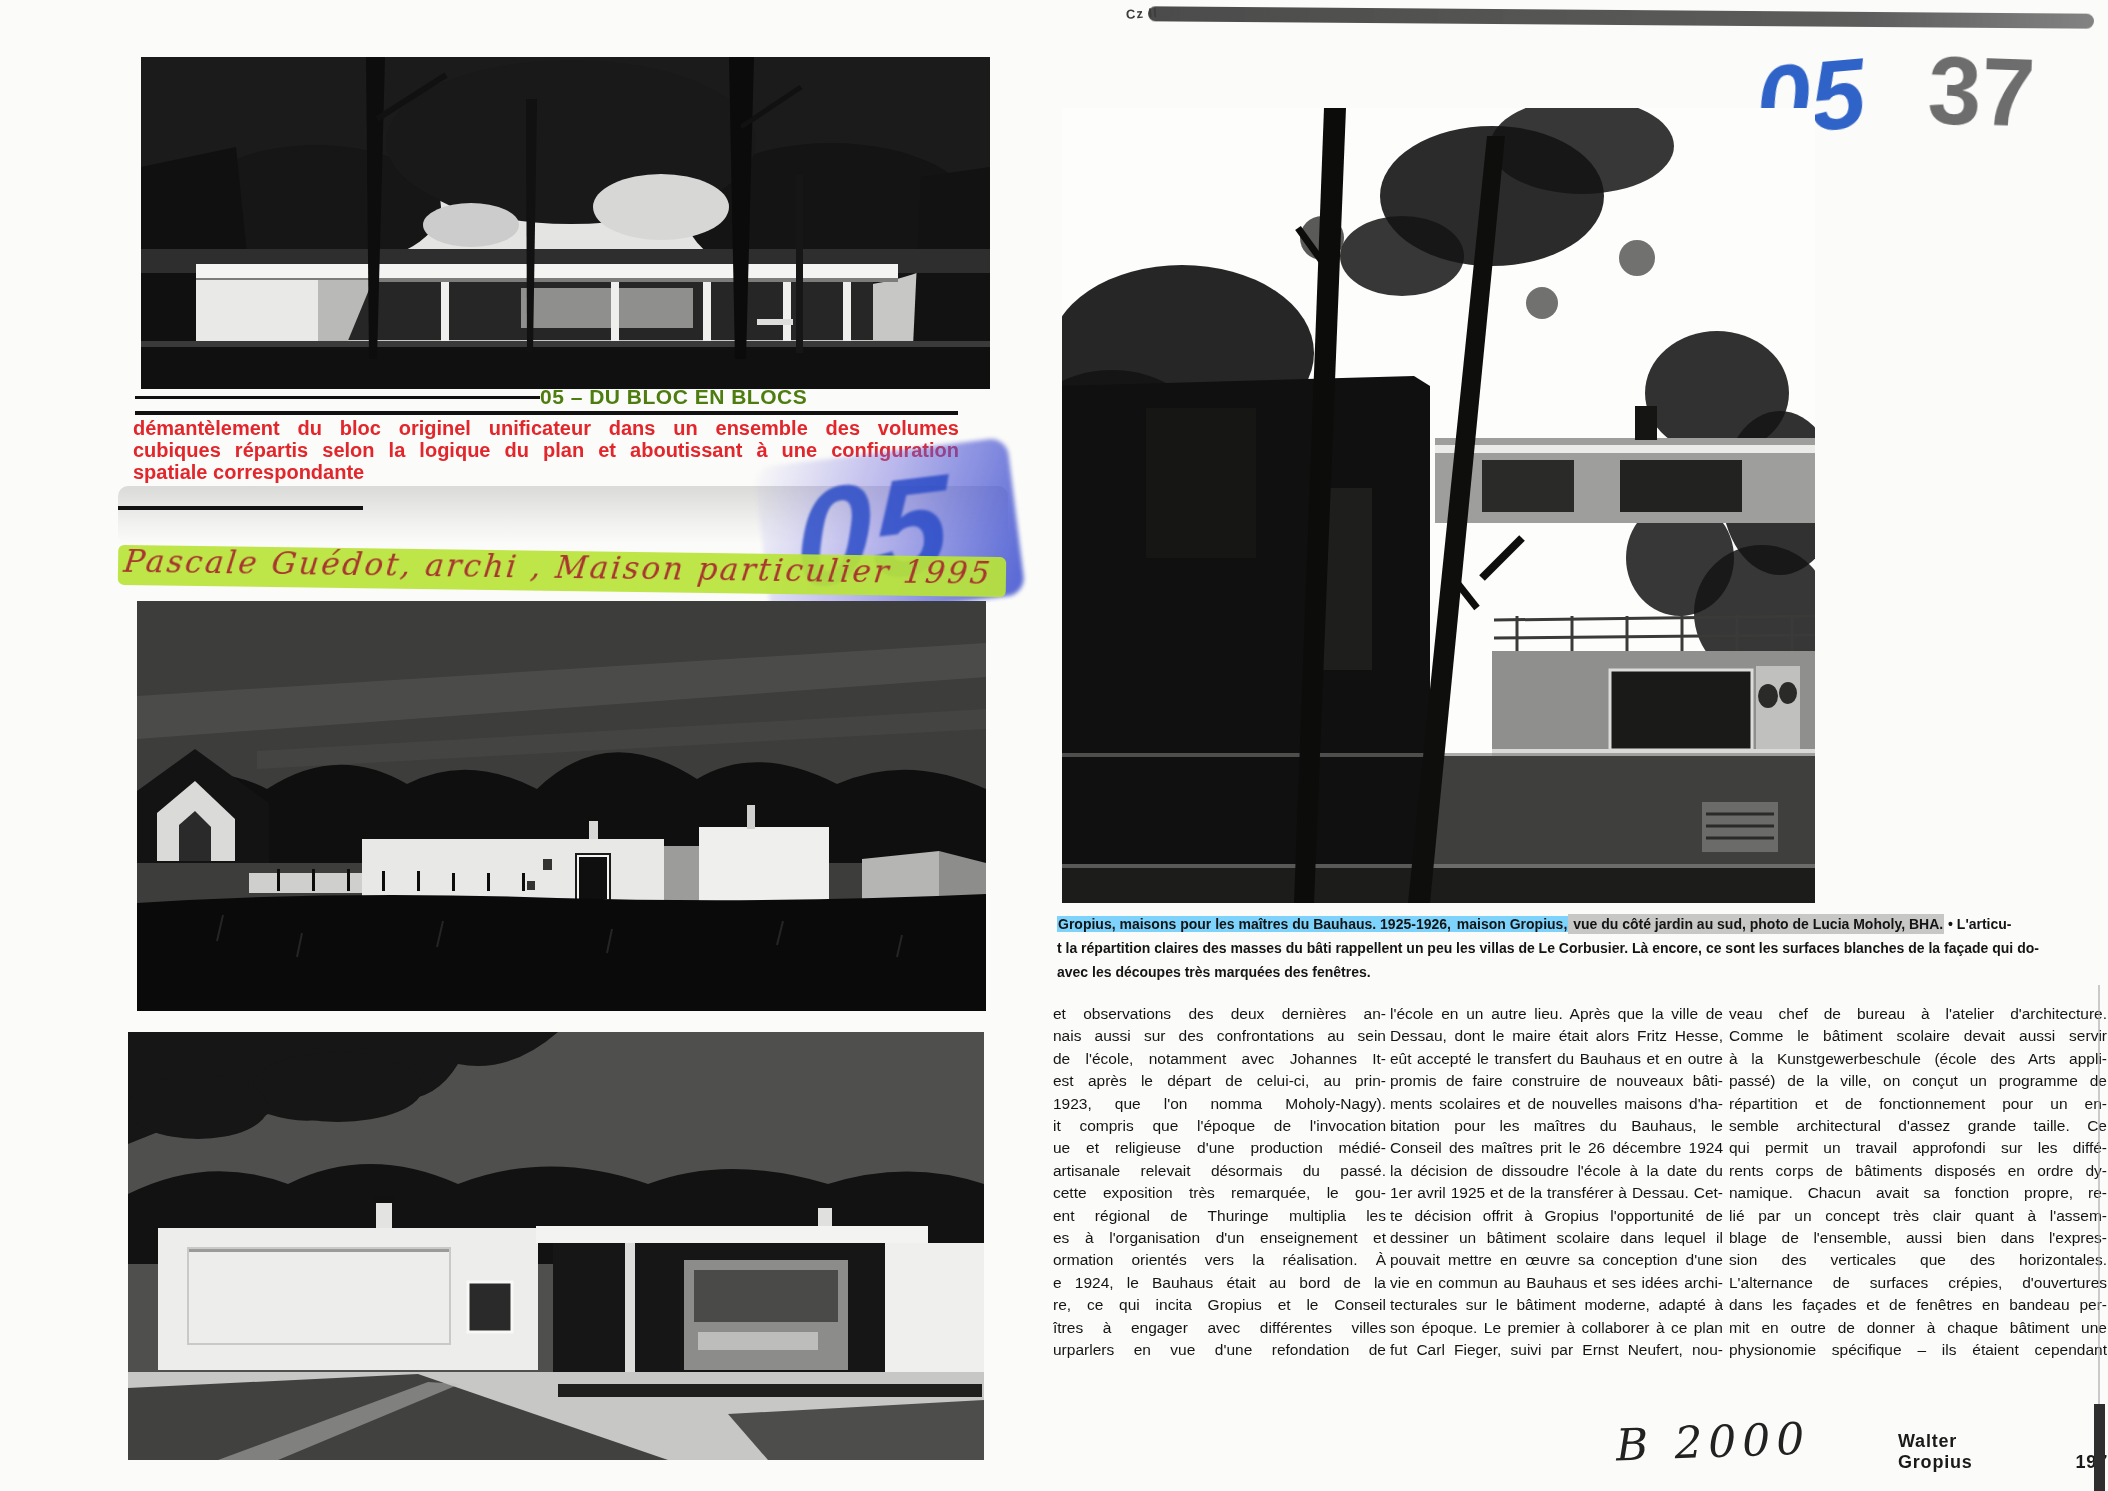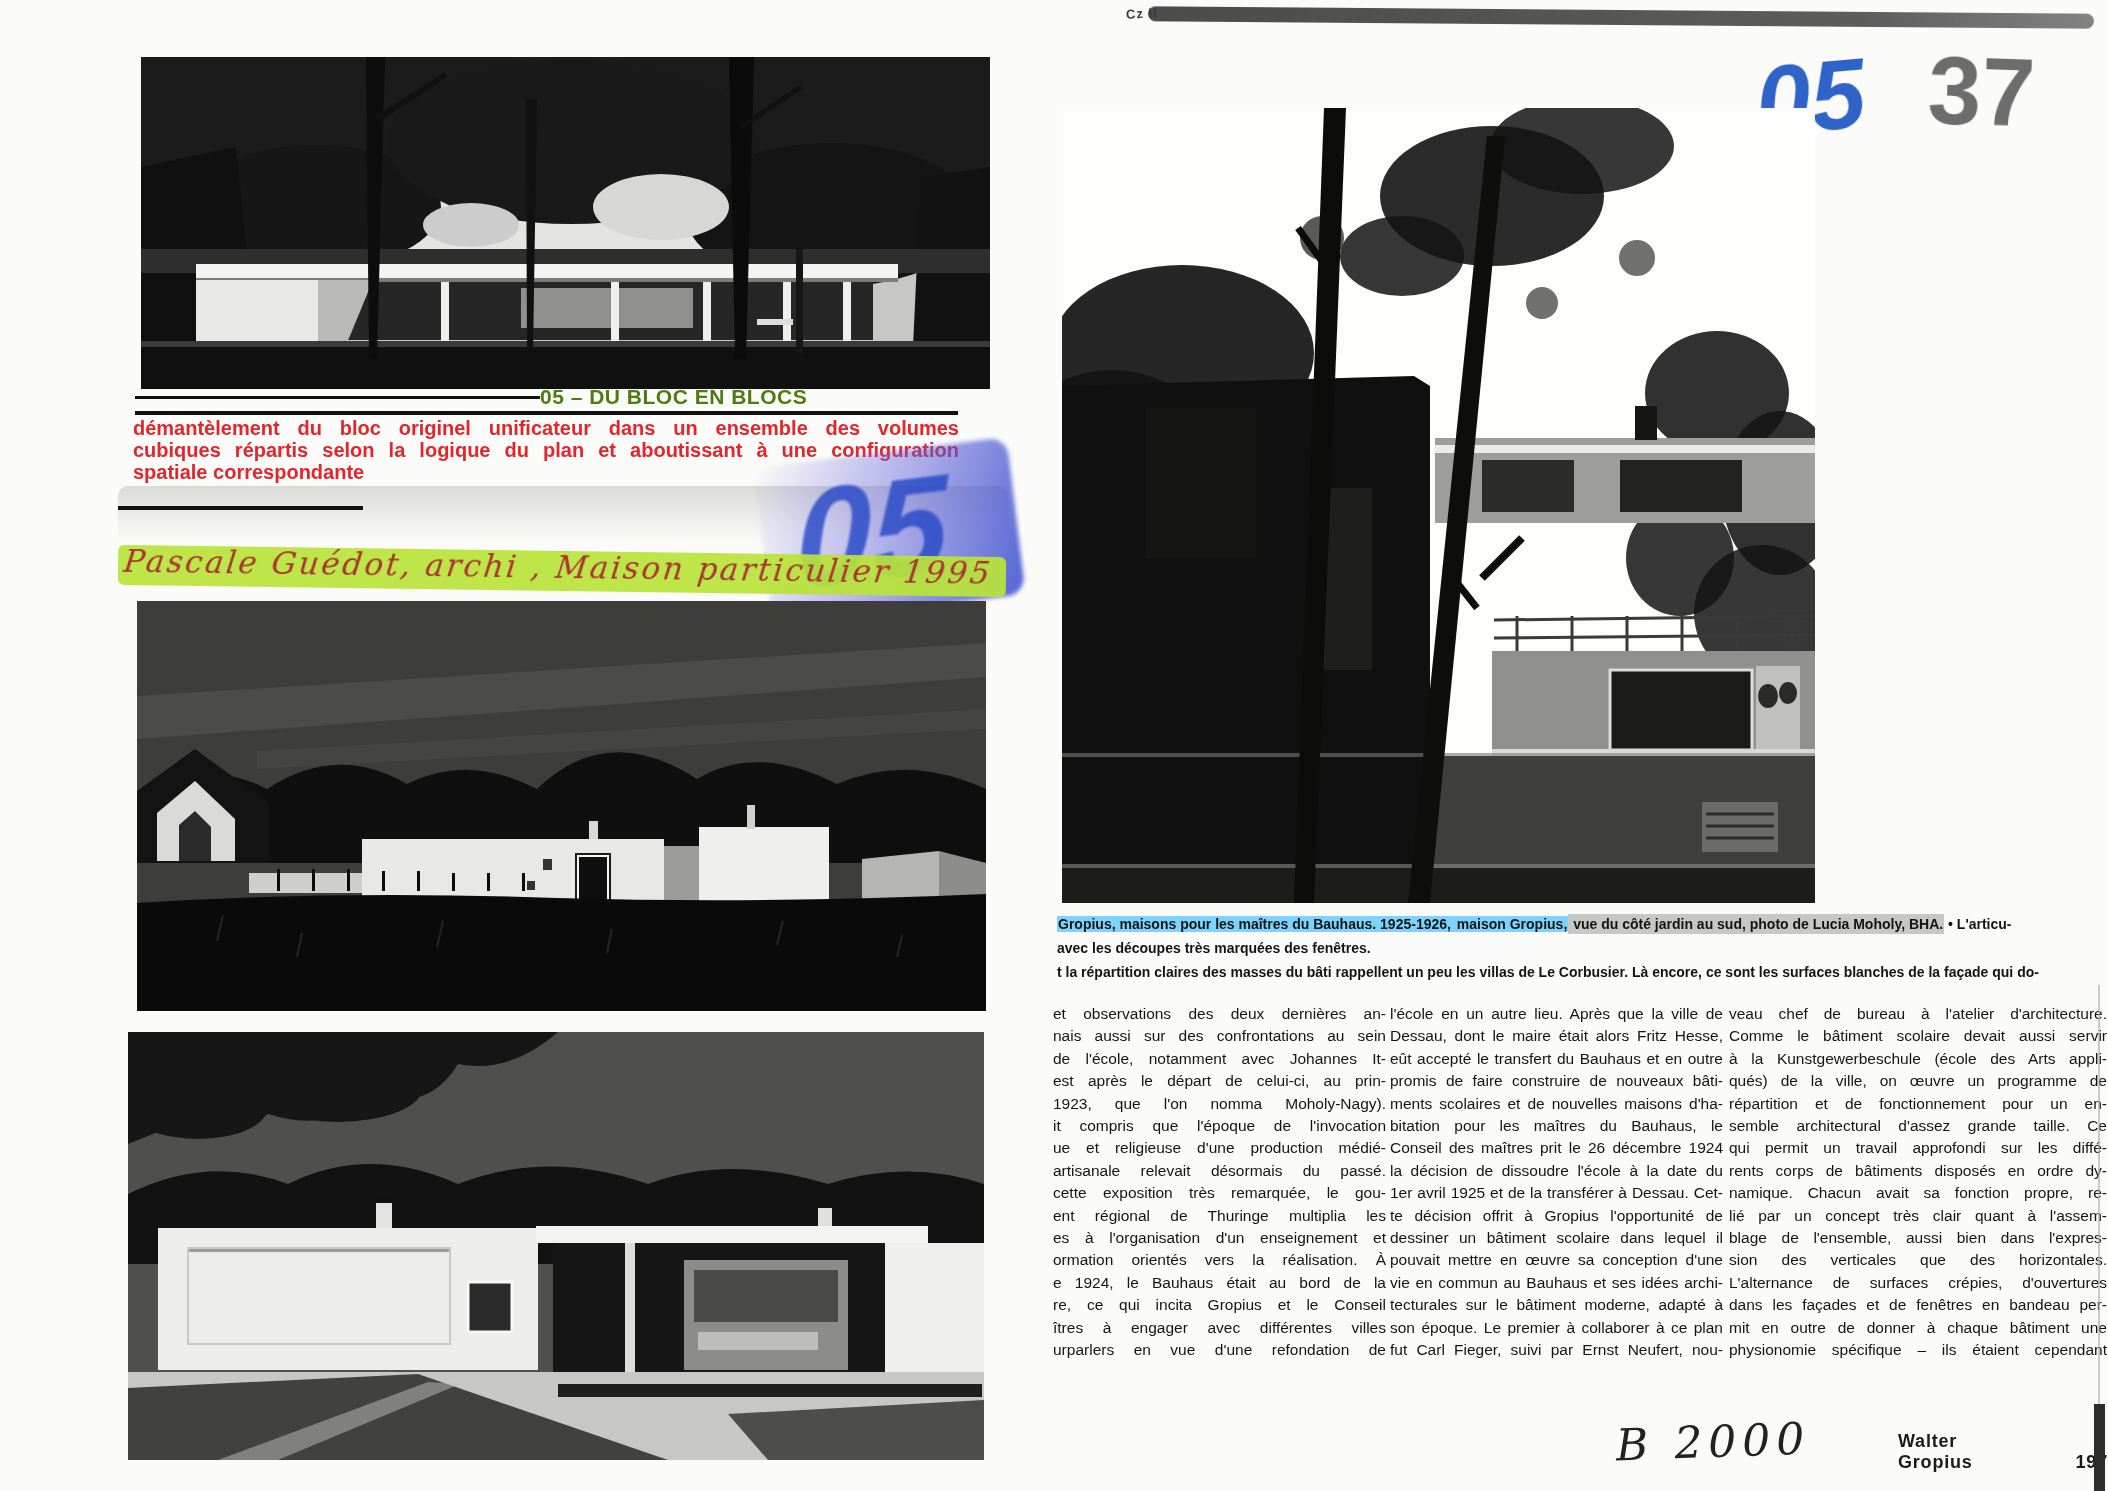--- a/index.html
+++ b/index.html
@@ -249,22 +249,22 @@
       <polygon points="262,0 284,0 252,795 232,795" fill="#0c0c0a"></polygon>
       <polygon points="425,28 443,28 368,795 346,795" fill="#0e0e0c"></polygon>
       <path d="M420,470 L460,430" stroke="#0e0e0c" stroke-width="8"></path>
       <path d="M415,500 L385,462" stroke="#0e0e0c" stroke-width="7"></path>
       <path d="M272,170 L236,120" stroke="#0c0c0a" stroke-width="7"></path>
     </g>
   </svg>
 
   <div class="abs caption" style="left:1057px;top:912px;">
     <div class="cap-line"><span class="hl-green">Gropius, maisons pour les maîtres du Bauhaus. 1925-1926,</span><span class="hl-green"> maison Gropius,</span><span class="hl-grey"> vue du côté jardin au sud, photo de Lucia Moholy, BHA.</span><span> • L'articu-</span></div>
+    <div class="cap-line">t la répartition claires des masses du bâti rappellent un peu les villas de Le Corbusier. Là encore, ce sont les surfaces blanches de la façade qui do-</div>
     <div class="cap-line">avec les découpes très marquées des fenêtres.</div>
-    <div class="cap-line">t la répartition claires des masses du bâti rappellent un peu les villas de Le Corbusier. Là encore, ce sont les surfaces blanches de la façade qui do-</div>
   </div>
 
   <div class="abs body-col" style="left:1053px;top:1003px;width:333px;">
       <div class="tline">et observations des deux dernières an-</div>
       <div class="tline">nais aussi sur des confrontations au sein</div>
       <div class="tline">de l'école, notamment avec Johannes It-</div>
       <div class="tline">est après le départ de celui-ci, au prin-</div>
       <div class="tline">1923, que l'on nomma Moholy-Nagy).</div>
       <div class="tline">it compris que l'époque de l'invocation</div>
       <div class="tline">ue et religieuse d'une production médié-</div>
@@ -293,21 +293,21 @@
       <div class="tline">pouvait mettre en œuvre sa conception d'une</div>
       <div class="tline">vie en commun au Bauhaus et ses idées archi-</div>
       <div class="tline">tecturales sur le bâtiment moderne, adapté à</div>
       <div class="tline">son époque. Le premier à collaborer à ce plan</div>
       <div class="tline">fut Carl Fieger, suivi par Ernst Neufert, nou-</div>
     </div>
   <div class="abs body-col" style="left:1729px;top:1003px;width:378px;">
       <div class="tline">veau chef de bureau à l'atelier d'architecture.</div>
       <div class="tline">Comme le bâtiment scolaire devait aussi servir</div>
       <div class="tline">à la Kunstgewerbeschule (école des Arts appli-</div>
-      <div class="tline">qués) de la ville, on œuvre un programme de</div>
+      <div class="tline">passé) de la ville, on conçut un programme de</div>
       <div class="tline">répartition et de fonctionnement pour un en-</div>
       <div class="tline">semble architectural d'assez grande taille. Ce</div>
       <div class="tline">qui permit un travail approfondi sur les diffé-</div>
       <div class="tline">rents corps de bâtiments disposés en ordre dy-</div>
       <div class="tline">namique. Chacun avait sa fonction propre, re-</div>
       <div class="tline">lié par un concept très clair quant à l'assem-</div>
       <div class="tline">blage de l'ensemble, aussi bien dans l'expres-</div>
       <div class="tline">sion des verticales que des horizontales.</div>
       <div class="tline">L'alternance de surfaces crépies, d'ouvertures</div>
       <div class="tline">dans les façades et de fenêtres en bandeau per-</div>

